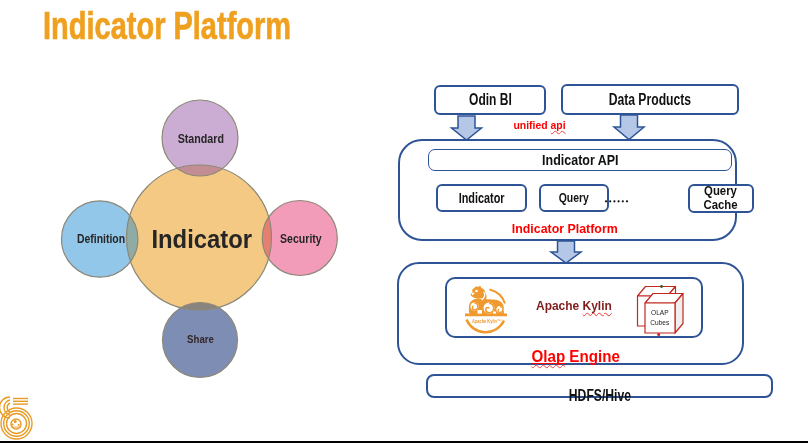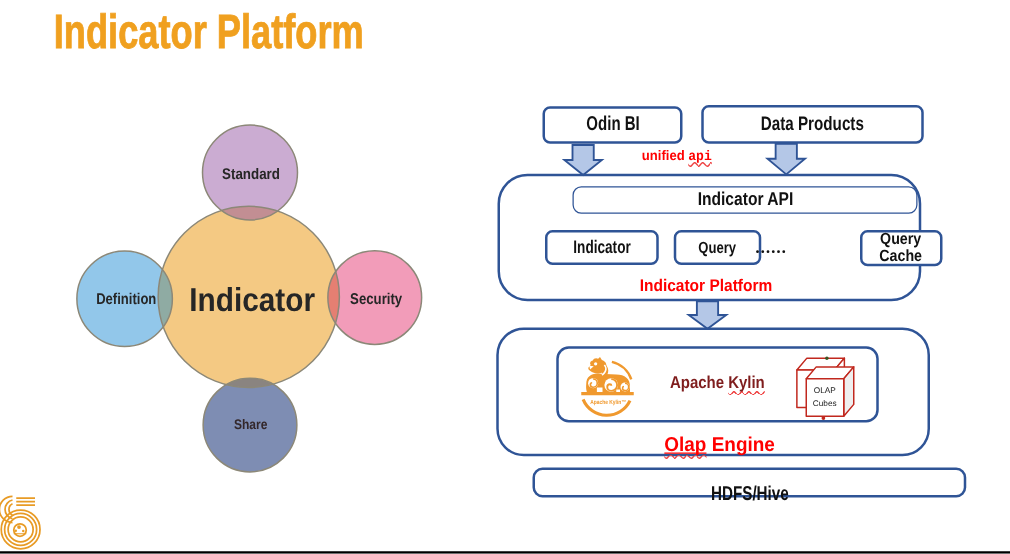--- a/index.html
+++ b/index.html
@@ -55,24 +55,24 @@
 <div class="box" style="left:531px;top:84px;width:178px;height:31px;font-size:15.6px;">
     <span class="sx" style="transform:scaleX(0.78);">Data Products</span>
   </div>
 
 <svg class="abs" style="left:440px;top:110px;" width="220" height="35" viewBox="0 0 220 35">
   <g fill="#b4c7e7" stroke="#2f5496" stroke-width="1.5" stroke-linejoin="miter">
     <path d="M 18,6 L 35,6 L 35,18 L 41.5,18 L 26.5,30 L 11.5,18 L 18,18 Z"></path>
     <path d="M 180.5,5 L 197.5,5 L 197.5,17 L 204,17 L 189,29.5 L 174,17 L 180.5,17 Z"></path>
   </g>
 </svg>
-<div class="red" style="left:512px;top:119px;font-size:11px;"><span class="sx" style="transform:scaleX(0.95);">unified <span style="text-decoration:underline wavy #e44 0.8px;text-underline-offset:1px;font-family:Liberation Mono, monospace;">api</span></span></div>
+<div class="red" style="left:512px;top:119px;font-size:11px;"><span class="sx" style="transform:scaleX(0.95);">unified <span style="text-decoration:underline wavy #e44 0.8px;text-underline-offset:1px;">api</span></span></div>
 
 <div class="abs" style="left:398px;top:139px;width:339px;height:102px;border:2px solid #2f5496;border-radius:24px;box-sizing:border-box;"></div>
-<div class="box" style="left:428px;top:149px;width:276px;height:22px;border-width:1.5px;border-radius:7px;font-size:14.8px;">
+<div class="box" style="left:398px;top:149px;width:304px;height:22px;border-width:1.5px;border-radius:7px;font-size:14.8px;">
     <span class="sx" style="transform:scaleX(0.843);">Indicator API</span>
   </div>
 <div class="box" style="left:406px;top:183.5px;width:91px;height:28.5px;font-size:14.5px;">
     <span class="sx" style="transform:scaleX(0.75);">Indicator</span>
   </div>
 <div class="box" style="left:508.5px;top:183.5px;width:70.5px;height:28px;font-size:13px;">
     <span class="sx" style="transform:scaleX(0.804);">Query</span>
   </div>
 <svg class="abs" style="left:600px;top:196px;" width="34" height="10" viewBox="0 0 34 10">
   <g fill="#111">

